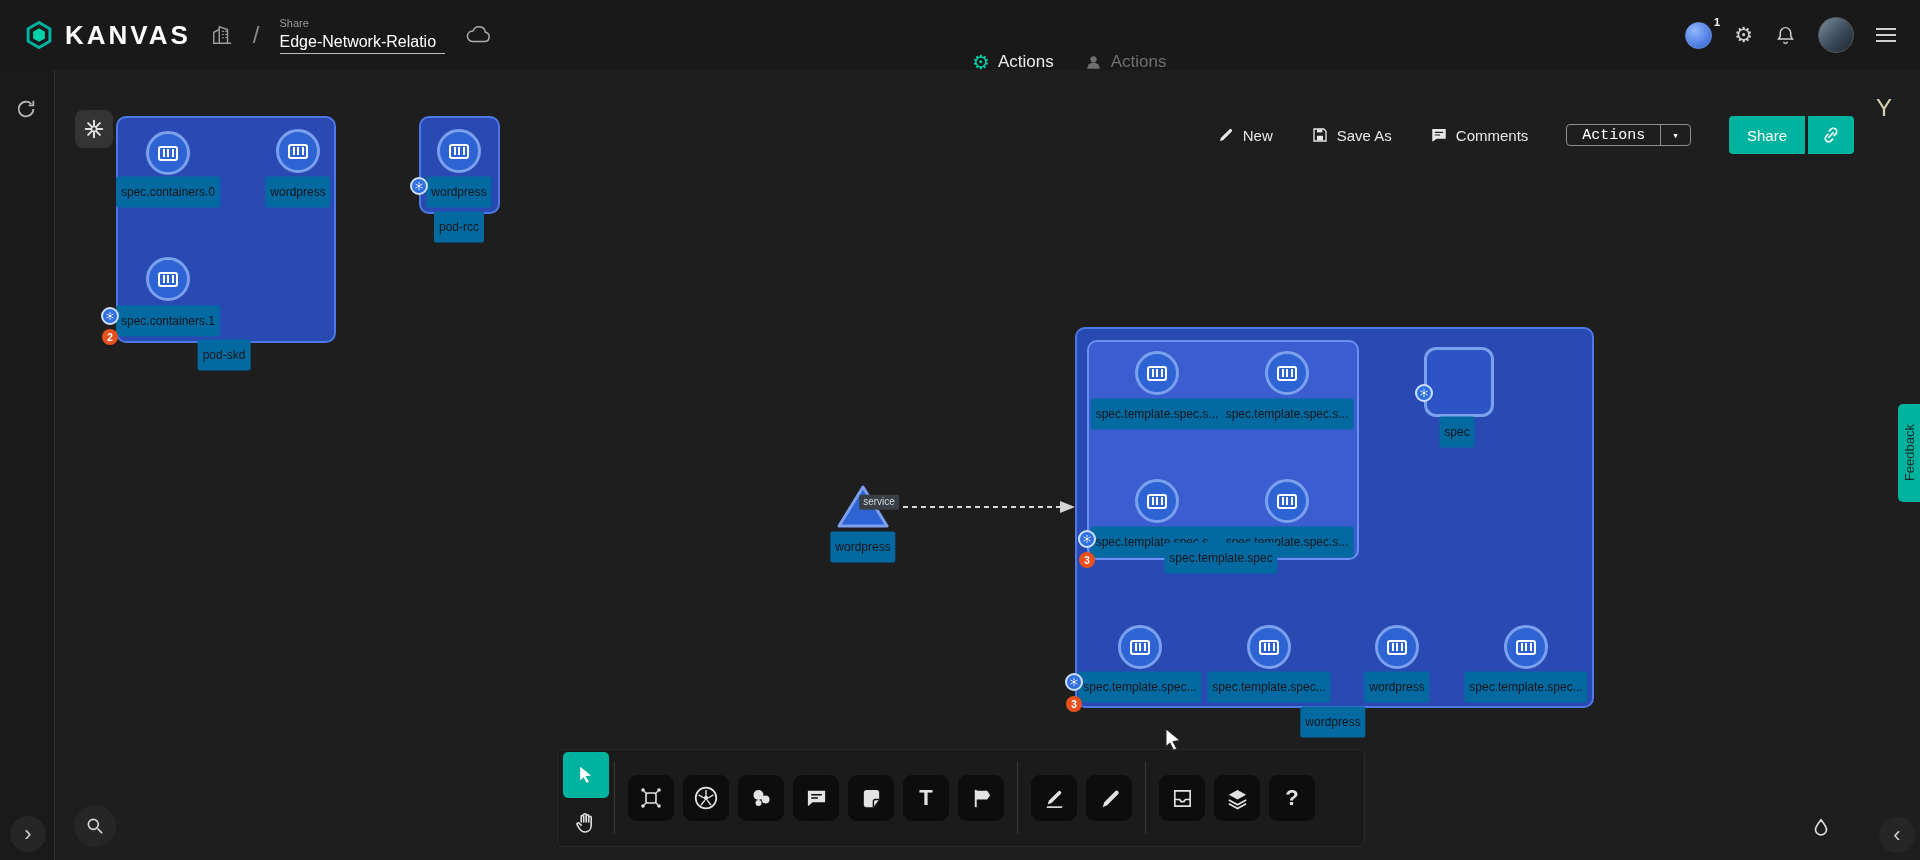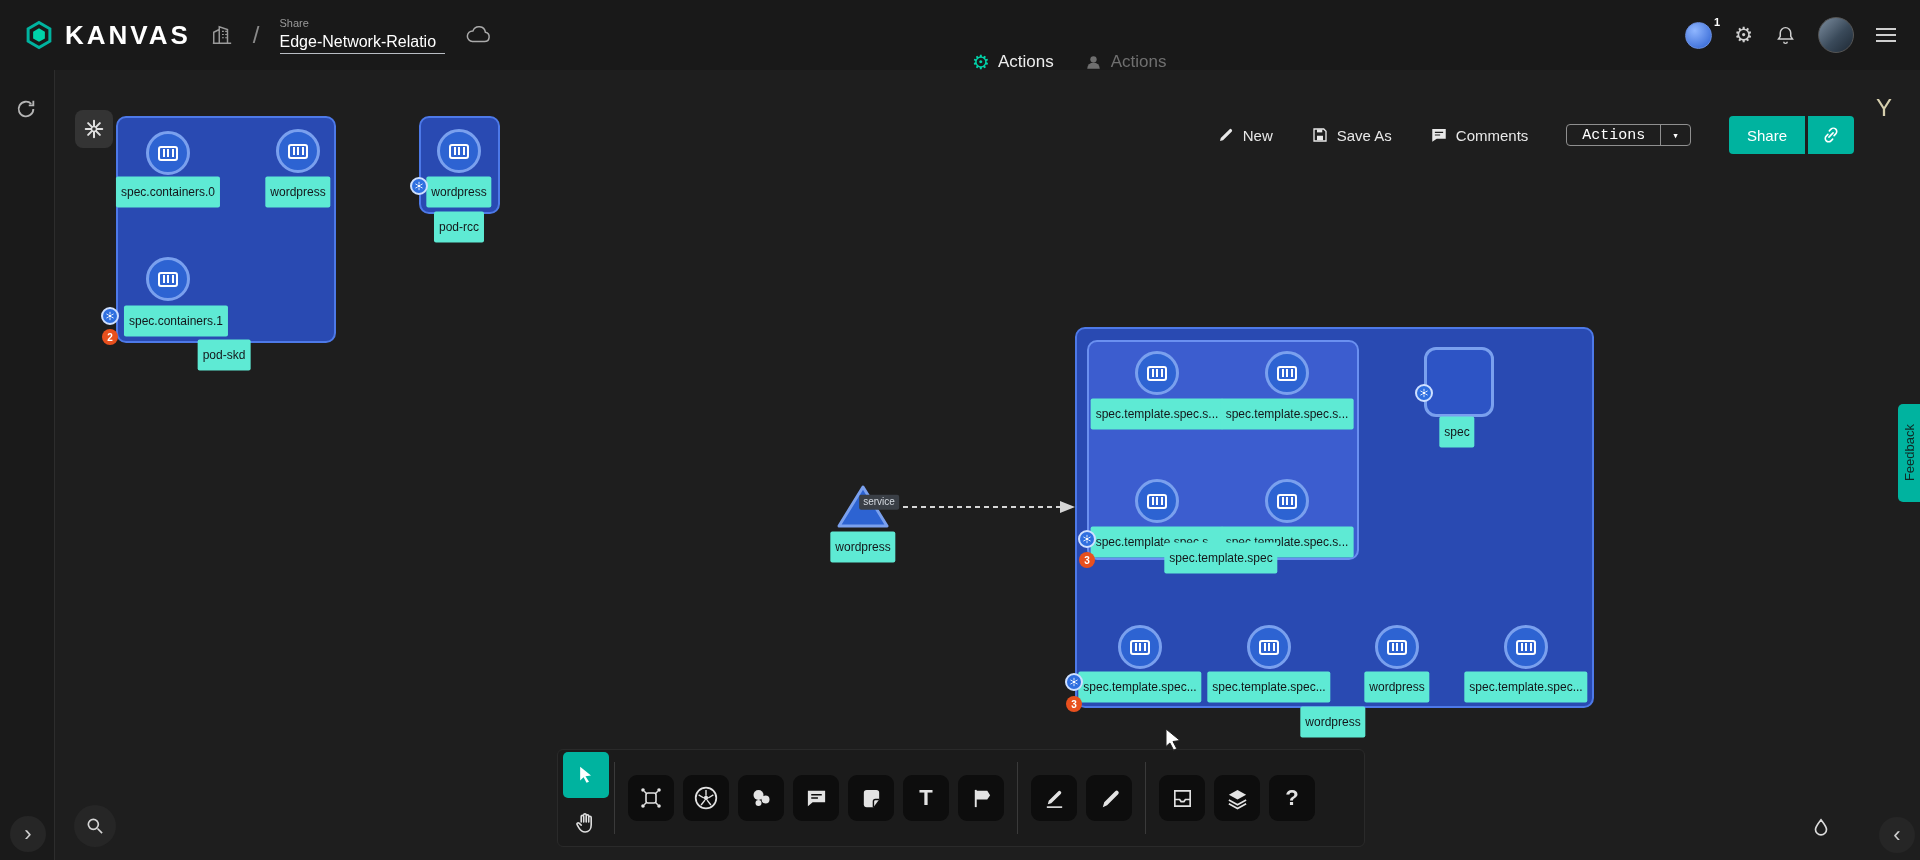--- a/index.html
+++ b/index.html
@@ -45,21 +45,21 @@
   
   .canvas{position:absolute;left:0;top:70px;width:1920px;height:790px;background:#1e1e1e}
   .rail{position:absolute;left:0;top:0;width:55px;height:790px;background:#1a1a1a;border-right:1px solid #2d2d2d}
   .group{position:absolute;border-radius:10px;z-index:1}
   .group.outer{background:rgba(42,77,189,.93);border:2px solid #4d79e8}
   .group.inner{background:rgba(62,95,210,.9);border:2px solid #6b90f0;z-index:2}
   .cnode{position:absolute;width:44px;height:44px;border-radius:50%;background:#2d63d2;border:3px solid #7aa0ee;display:flex;align-items:center;justify-content:center;z-index:3;cursor:pointer}
   .cglyph{width:20px;height:15px;border:2px solid #fff;border-radius:3px;display:flex;align-items:center;justify-content:space-evenly}
   .cglyph i{display:block;width:2px;height:8px;background:#fff}
   .squarenode{position:absolute;width:70px;height:70px;border-radius:12px;background:rgba(46,84,198,.96);border:3px solid #7aa0ee;z-index:3;cursor:pointer}
-  .chip{position:absolute;transform:translate(-50%,-50%);background:#5eead4;color:#14161a;font-size:12px;line-height:1.25;padding:8px 5px;border-radius:2px;white-space:nowrap;z-index:5}
+  .chip{position:absolute;transform:translate(-50%,-50%);background:#0369a1;color:#14161a;font-size:12px;line-height:1.25;padding:8px 5px;border-radius:2px;white-space:nowrap;z-index:5}
   .chip.dark{background:#3a3f46;color:#d5dae1;font-size:10px;padding:1px 4px}
   .bdg{position:absolute;transform:translate(-50%,-50%);border-radius:50%;display:flex;align-items:center;justify-content:center;z-index:6}
   .bdg.blue{width:18px;height:18px;background:#2f6fe0;border:2px solid #cfe0ff}
   .bdg.orange{width:16px;height:16px;background:#e8501e;color:#fff;font-size:10px;font-weight:bold}
   .edge-svg{position:absolute;z-index:2}
   .tri-svg{position:absolute;z-index:3;cursor:pointer}
 
   
   .toolbar{position:absolute;left:557px;top:679px;width:808px;height:98px;background:#1b1b1b;border:1px solid #2a2a2a;border-radius:6px;display:flex;align-items:center;z-index:10}
   .tb-col{width:56px;height:100%;display:flex;flex-direction:column;align-items:center;justify-content:space-between;padding:2px 0}
@@ -249,21 +249,21 @@
       </div>
     <div class="cnode" style="left:146px;top:187px">
         <span class="cglyph">
           <i></i>
           <i></i>
           <i></i>
         </span>
       </div>
     <div class="chip" style="left:168px;top:122px">spec.containers.0</div>
     <div class="chip" style="left:298px;top:122px">wordpress</div>
-    <div class="chip" style="left:176px;top:251px">spec.containers.1</div>
+    <div class="chip" style="left:168px;top:251px">spec.containers.1</div>
     <div class="chip" style="left:224px;top:285px">pod-skd</div>
     <div class="bdg blue" style="left:110px;top:246px">
       <svg viewBox="0 0 12 12" width="10">
           <circle cx="6" cy="6" r="1.5" fill="#fff"></circle>
           <g stroke="#fff" stroke-width="1">
             <path d="M6 1v3M10.3 3.5L7.5 5M10.3 8.5L7.5 7M6 11V8M1.7 8.5L4.5 7M1.7 3.5L4.5 5"></path>
           </g>
         </svg>
     </div>
     <div class="bdg orange" style="left:110px;top:267px">2</div>

